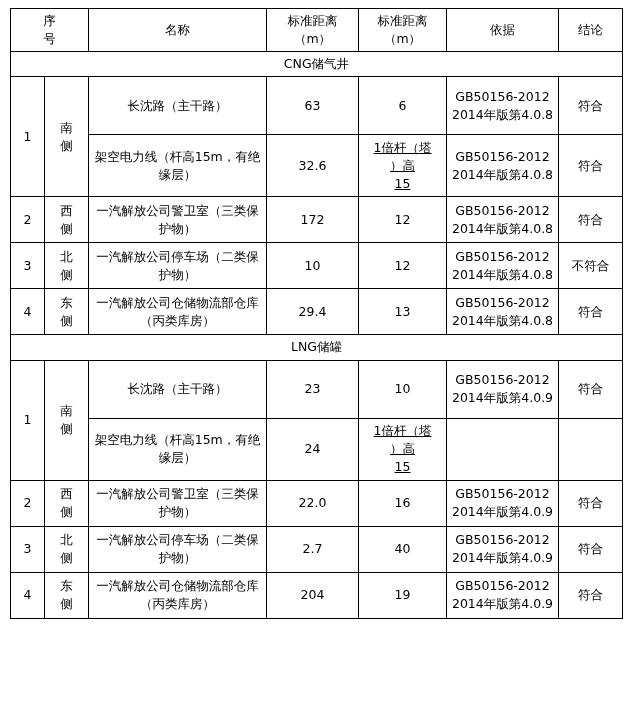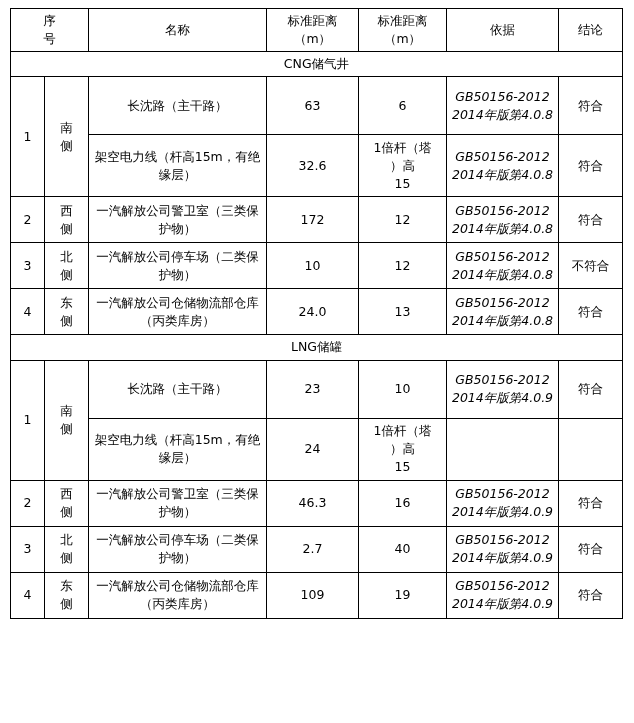--- a/index.html
+++ b/index.html
@@ -58,26 +58,26 @@
   }
   .name-cell {
     font-size: 12.5px;
     line-height: 1.5;
     padding: 6px 4px;
   }
   .basis-cell {
     font-size: 11.5px;
     line-height: 1.55;
     padding: 5px 2px;
-    font-style: italic;
   }
   .std-multi {
     font-size: 12.5px;
     line-height: 1.7;
     text-align: center;
+    text-decoration: underline;
   }
   .bold-val { font-weight: bold; font-size: 13.5px; }
   .tall-1 { height: 58px; }
   .tall-2 { height: 62px; }
   .row-h   { height: 46px; }
   .blank-cell { }
 </style>
 </head>
 <body>
 
@@ -179,21 +179,21 @@
         <td>不符合</td>
       </tr>
 
       <tr class="row-h">
         <td>4</td>
         <td class="side-cell">
           <div>东</div>
           <div>侧</div>
         </td>
         <td class="name-cell">一汽解放公司仓储物流部仓库（丙类库房）</td>
-        <td>24.0</td>
+        <td>29.4</td>
         <td>13</td>
         <td class="basis-cell">
           <div>GB50156-2012</div>
           <div>2014年版第4.0.8</div>
         </td>
         <td>符合</td>
       </tr>
 
       <tr class="section-row">
         <td colspan="7">LNG储罐</td>
@@ -230,21 +230,21 @@
         <td></td>
       </tr>
 
       <tr class="row-h">
         <td>2</td>
         <td class="side-cell">
           <div>西</div>
           <div>侧</div>
         </td>
         <td class="name-cell">一汽解放公司警卫室（三类保护物）</td>
-        <td>46.3</td>
+        <td>22.0</td>
         <td class="bold-val">16</td>
         <td class="basis-cell">
           <div>GB50156-2012</div>
           <div>2014年版第4.0.9</div>
         </td>
         <td>符合</td>
       </tr>
 
       <tr class="row-h">
         <td>3</td>
@@ -262,21 +262,21 @@
         <td>符合</td>
       </tr>
 
       <tr class="row-h">
         <td>4</td>
         <td class="side-cell">
           <div>东</div>
           <div>侧</div>
         </td>
         <td class="name-cell">一汽解放公司仓储物流部仓库（丙类库房）</td>
-        <td>109</td>
+        <td>204</td>
         <td class="bold-val">19</td>
         <td class="basis-cell">
           <div>GB50156-2012</div>
           <div>2014年版第4.0.9</div>
         </td>
         <td>符合</td>
       </tr>
     </tbody>
   </table>
 </div>

